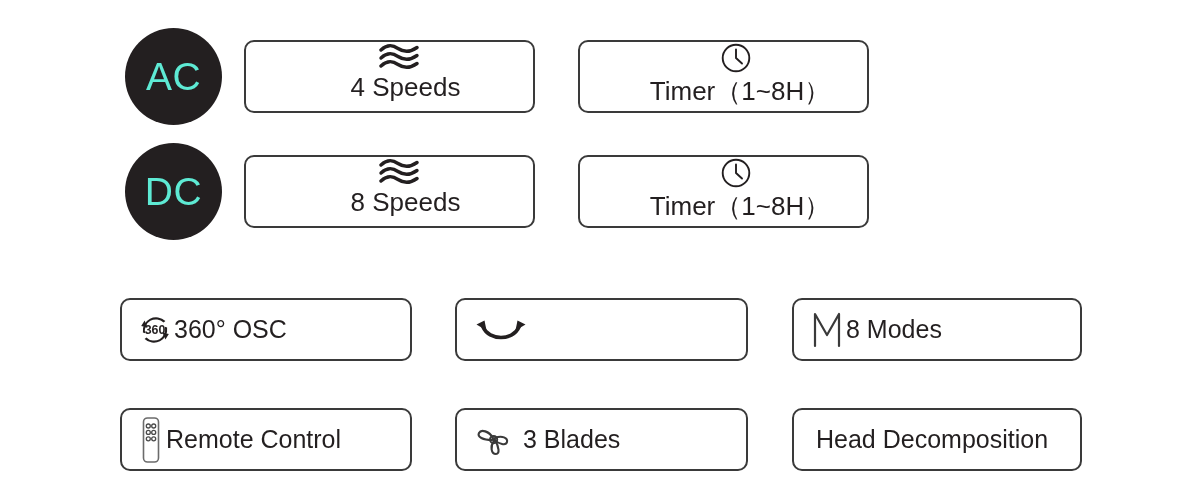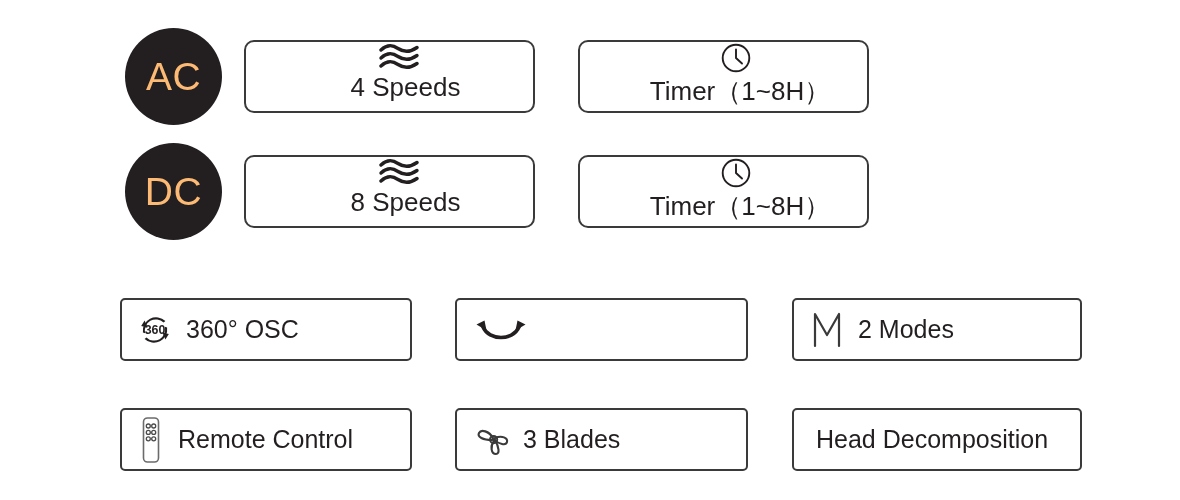--- a/index.html
+++ b/index.html
@@ -33,21 +33,21 @@
   #power-row-1 { top: 143px; }
 
   .power-badge {
     position: absolute;
     left: 125px;
     top: 0;
     width: 97px;
     height: 97px;
     border-radius: 50%;
     background: #231f20;
-    color: #fdba74;
+    color: #5eead4;
     display: flex;
     align-items: center;
     justify-content: center;
     font-size: 39px;
     letter-spacing: 0.5px;
     line-height: 1;
     font-weight: 400;
   }
 
   .pill {
@@ -93,37 +93,37 @@
   }
   #feature-row-0 { top: 298px; }
   #feature-row-1 { top: 408px; text-align: center; }
 
   .feature {
     position: absolute;
     box-sizing: border-box;
     top: 0;
     height: 63px;
     border: 2px solid #3a3a3a;
-    border-radius: 5px;
+    border-radius: 10px;
     background: #ffffff;
     display: flex;
     align-items: center;
   }
   .feature.col-0 { left: 120px; width: 292px; padding-left: 16px; }
   .feature.col-1 { left: 455px; width: 293px; padding-left: 14px; }
   .feature.col-2 { left: 792px; width: 290px; padding-left: 16px; }
 
   .feature.no-icon { justify-content: flex-start; padding-left: 22px; }
 
   .feature-label {
     font-size: 25px;
     white-space: nowrap;
     color: #231f20;
   }
-  .feature .icon-slot + .feature-label { margin-left: 14px; }
+  .feature .icon-slot + .feature-label { margin-left: 2px; }
   .feature.col-1 .icon-slot + .feature-label { margin-left: 6px; }
 
   .icon-slot {
     display: flex;
     align-items: center;
     justify-content: center;
     flex: 0 0 auto;
   }
   .icon-slot svg { display: block; }
 </style>
@@ -212,21 +212,21 @@
         </svg>
       </span>
     </div>
 
     <div class="feature col-2">
       <span class="icon-slot">
         <svg width="34" height="42" viewBox="0 0 34 42">
           <path d="M5 37 L5 5 L17 26 L29 5 L29 37" fill="none" stroke="#3a3a3a" stroke-width="2.2" stroke-linecap="round" stroke-linejoin="round"></path>
         </svg>
       </span>
-      <span class="feature-label">2 Modes</span>
+      <span class="feature-label">8 Modes</span>
     </div>
   </div>
 
   <div class="feature-row" id="feature-row-1">
 
     <div class="feature col-0">
       <span class="icon-slot">
         <svg width="26" height="48" viewBox="0 0 26 48">
           <rect x="5.5" y="2" width="15" height="44" rx="4" ry="4" fill="#ffffff" stroke="#6b6b6b" stroke-width="1.6"></rect>
           <g fill="none" stroke="#4a4a4a" stroke-width="1.3">

